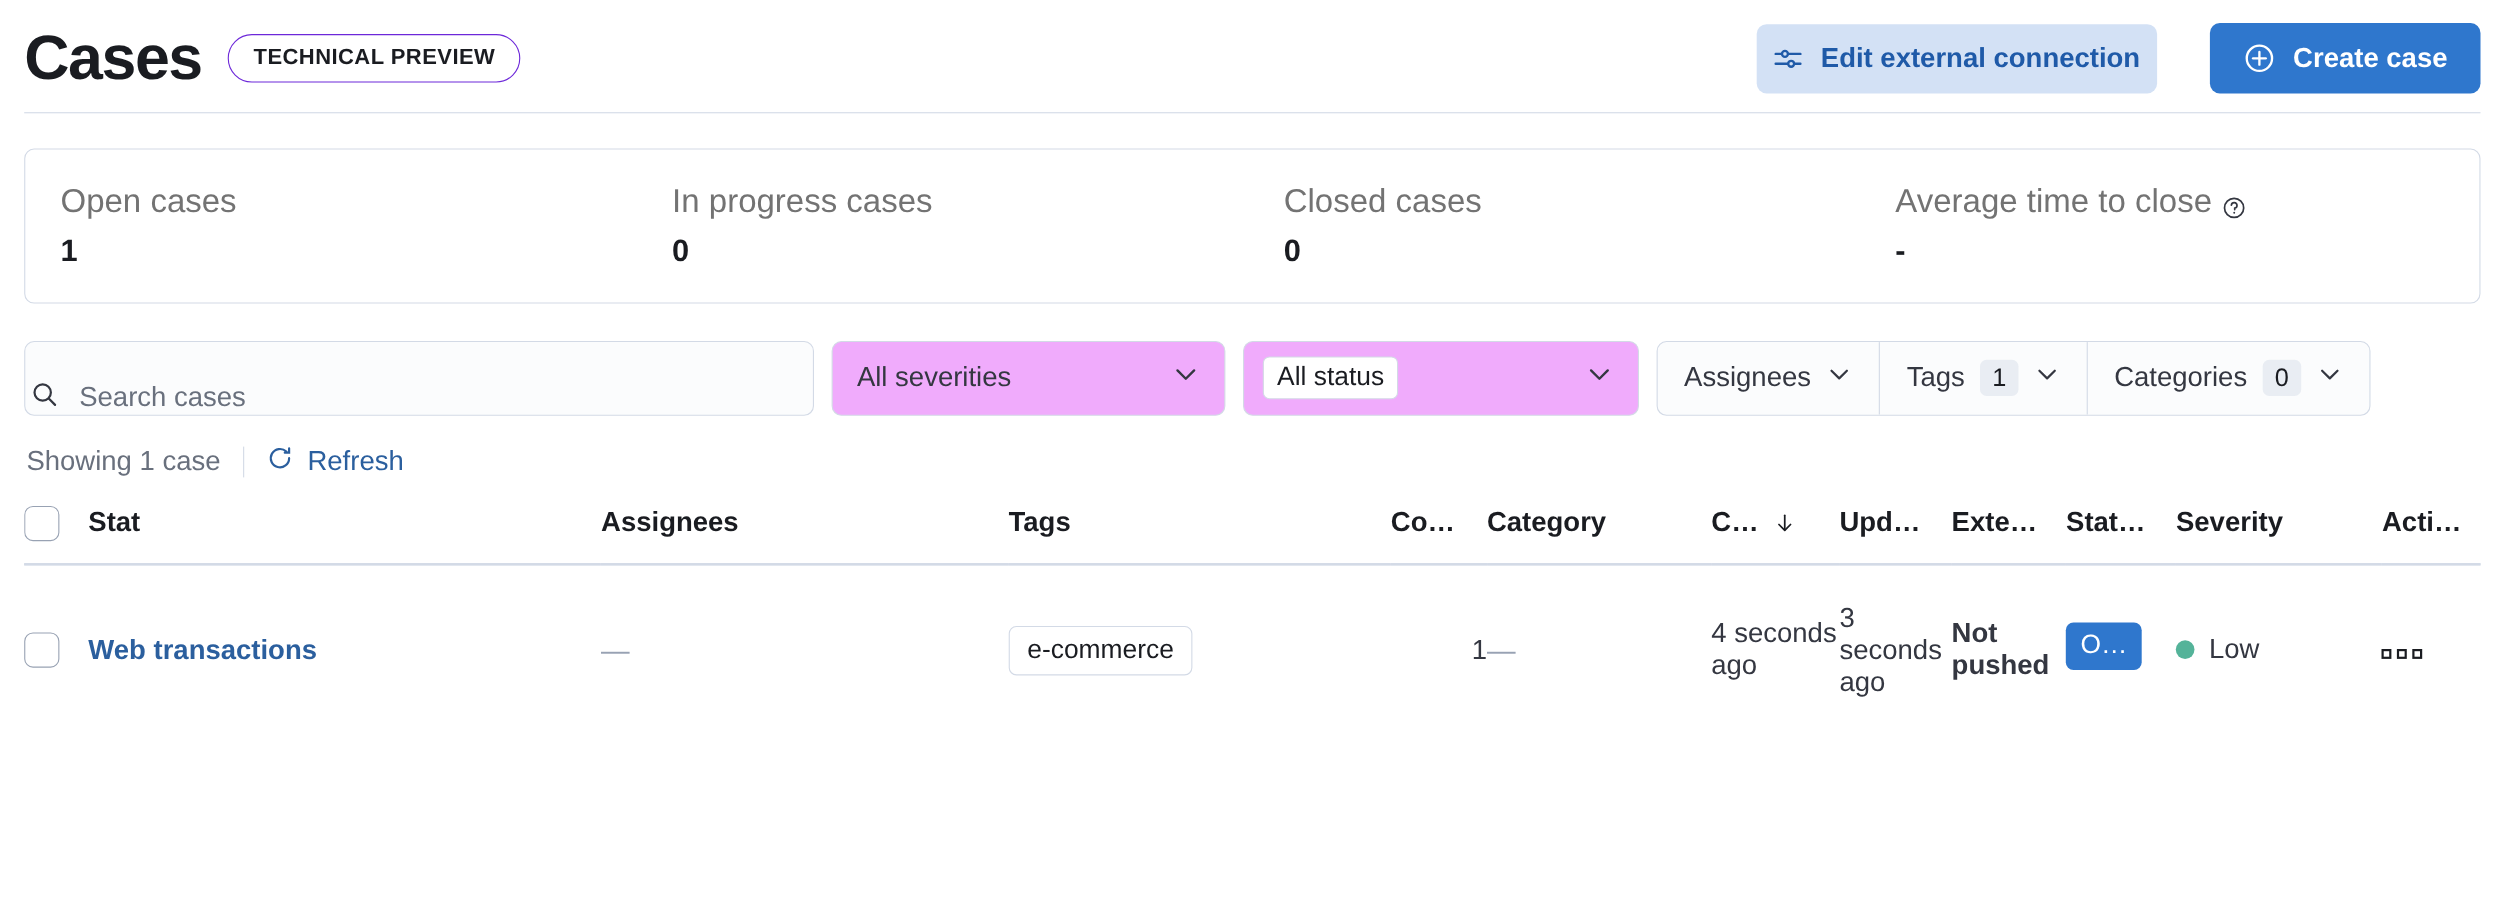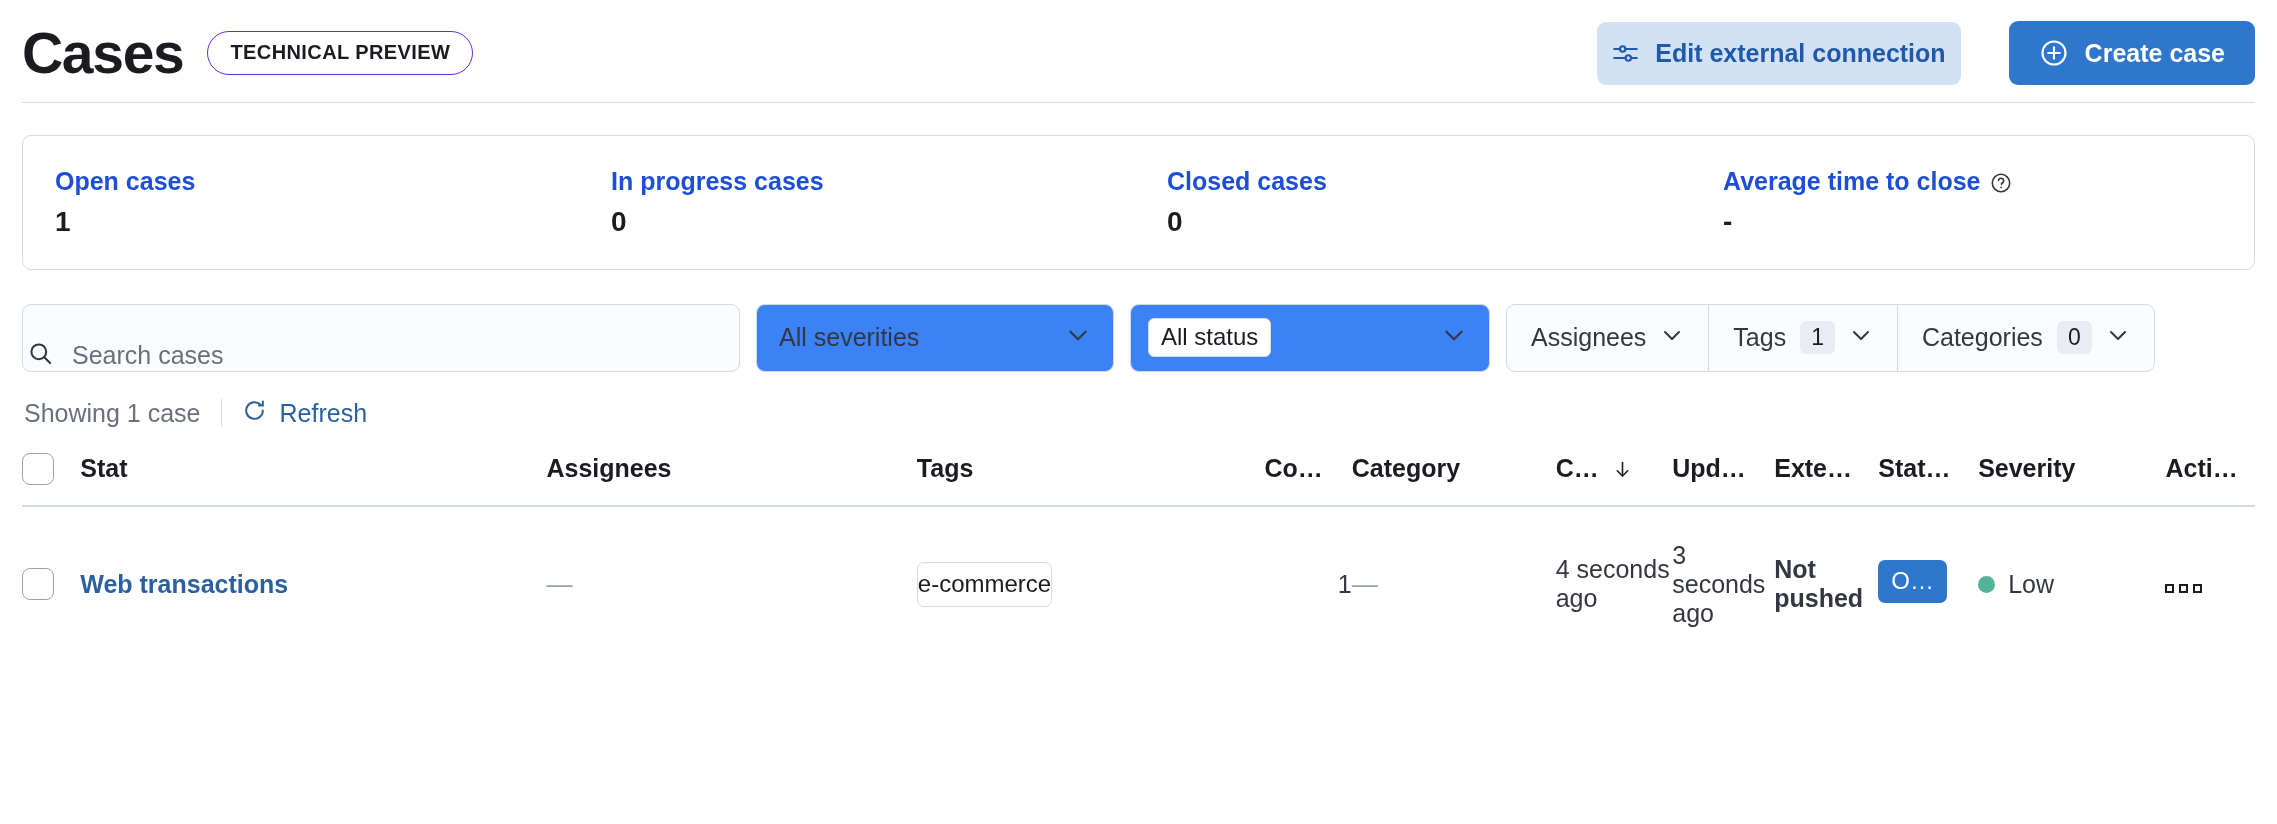--- a/index.html
+++ b/index.html
@@ -86,23 +86,23 @@
     margin-bottom: 34px;
   }
   .stat {
     padding-left: 32px;
   }
   .stat:nth-child(1) { width: 556px; }
   .stat:nth-child(2) { width: 556px; }
   .stat:nth-child(3) { width: 556px; }
   .stat:nth-child(4) { width: 556px; }
   .stat-label {
-    font-size: 25px;
-    font-weight: 700;
-    color: #1d4ed8;
+    font-size: 30px;
+    font-weight: 400;
+    color: #737373;
     line-height: 1.2;
     display: inline-flex;
     align-items: center;
     gap: 9px;
   }
   .stat-value {
     font-size: 28px;
     font-weight: 700;
     color: #1a1c21;
     margin-top: 9px;
@@ -140,21 +140,21 @@
     font-size: 25px;
     color: #343741;
     width: 100%;
   }
   .search-input::placeholder { color: #69707d; }
 
   .select-box {
     height: 68px;
     border: 1px solid #d3dae6;
     border-radius: 9px;
-    background: #3b82f6;
+    background: #f0abfc;
     display: flex;
     align-items: center;
     justify-content: space-between;
     padding: 0 22px;
     font-size: 25px;
     color: #343741;
     cursor: pointer;
     white-space: nowrap;
   }
   .sev-box { width: 358px; }
@@ -275,21 +275,21 @@
     font-weight: 700;
     text-decoration: none;
     cursor: pointer;
   }
   .dash { color: #98a2b3; font-size: 26px; }
   .tag-chip {
     display: inline-block;
     border: 1px solid #d3dae6;
     border-radius: 7px;
     background: #fff;
-    padding: 7px 0 8px;
+    padding: 7px 16px 8px;
     font-size: 24px;
     color: #1a1c21;
   }
   .status-badge {
     display: inline-block;
     background: #2f77cd;
     color: #fff;
     border-radius: 7px;
     padding: 7px 13px 8px;
     font-size: 24px;

